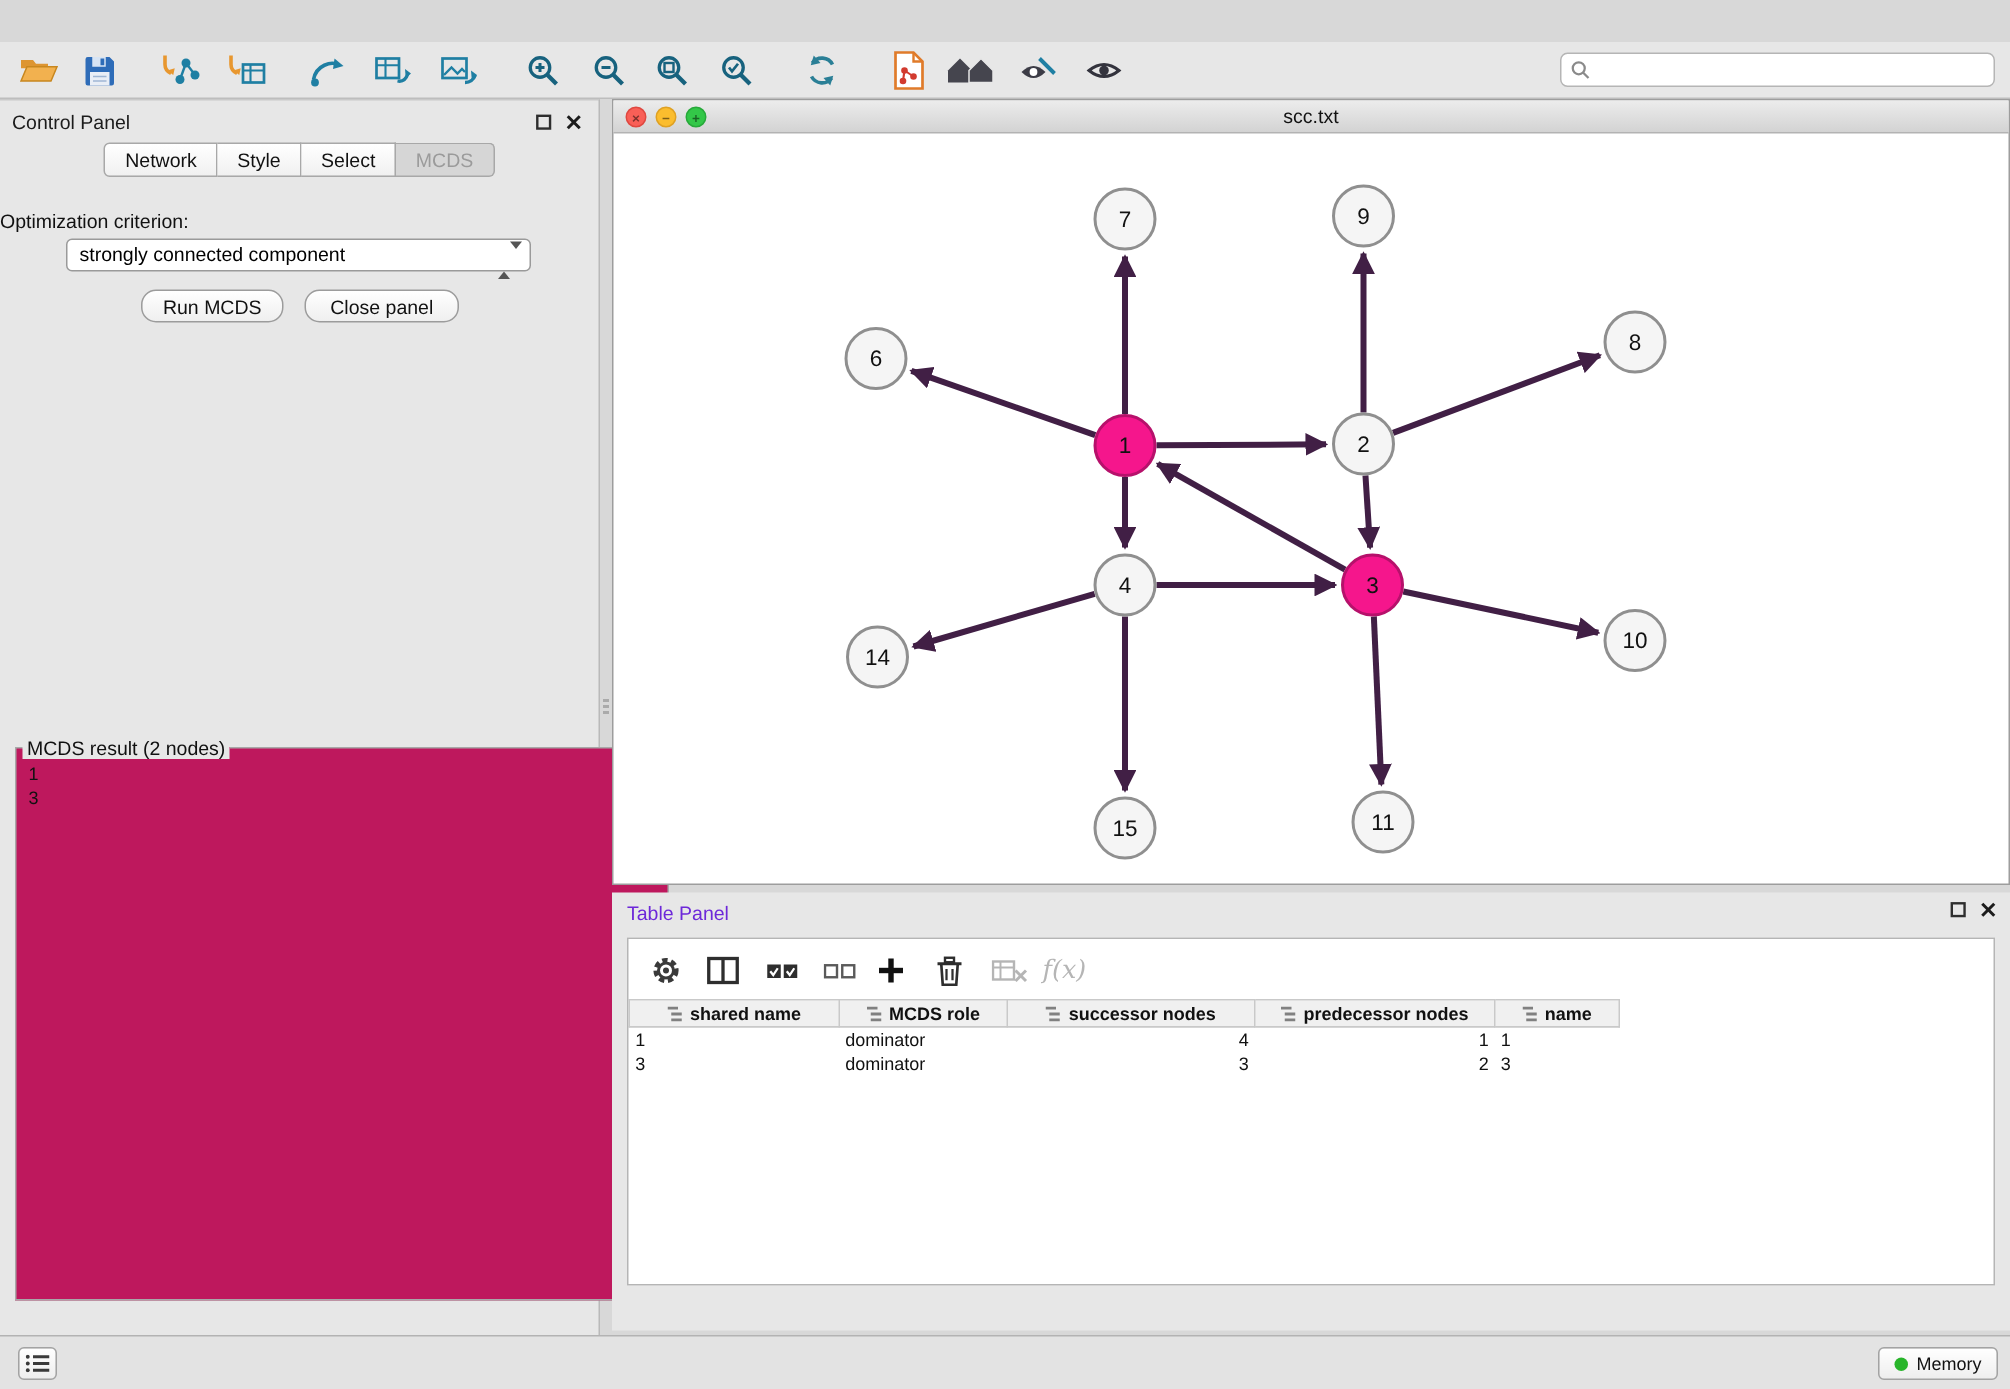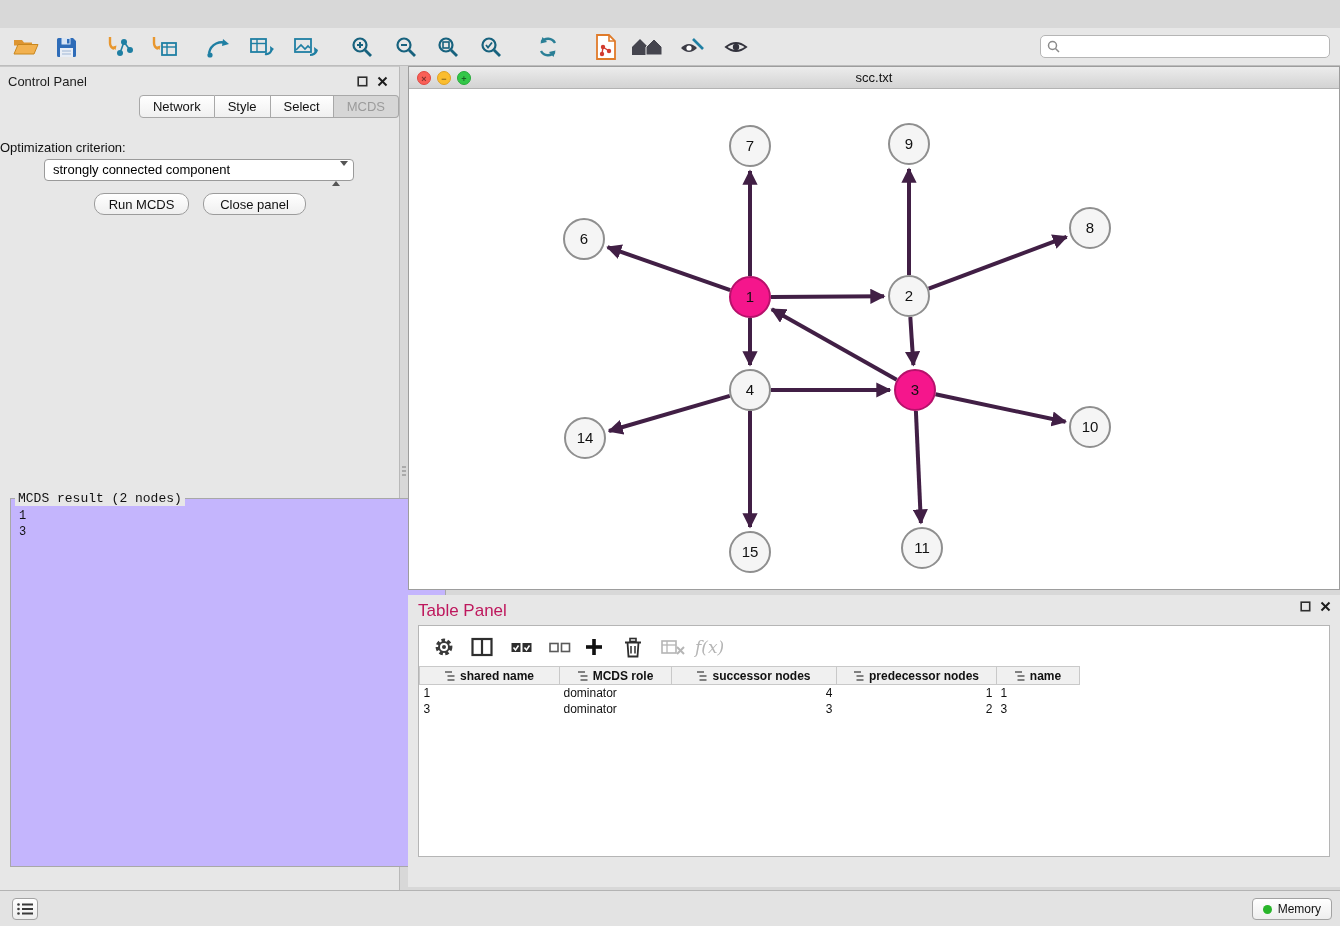--- a/index.html
+++ b/index.html
@@ -19,55 +19,55 @@
   .search { position:absolute; top:7px; left:1040px; width:290px; height:23px;
     background:#fff; border:1px solid #b5b5b5; border-radius:5px; display:flex; align-items:center; padding-left:6px; }
   .search input { border:none; outline:none; flex:1; font-size:12px; background:transparent; margin-left:4px; }
 
   
   .control-panel { position:absolute; top:66px; left:0; width:400px; height:824px;
     background:#e7e7e7; border-right:1px solid #b9b9b9; border-top:1px solid #c9c9c9; }
   .panel-header { position:relative; height:28px; }
   .panel-title { position:absolute; left:8px; top:7px; font-size:13px; color:#1c1c1c; }
   .wbtn { position:absolute; top:8px; width:14px; height:14px; border:none; background:none; padding:0; cursor:pointer; }
-  .seg { display:flex; justify-content:flex-end; }
+  .seg { display:flex; justify-content:center; }
   .seg .tab { border:1px solid #a8a8a8; border-left:none; background:linear-gradient(#ffffff,#f0f0f0);
     padding:3px 13px; font-size:13px; color:#111; cursor:pointer; }
   .seg .tab:first-child { border-left:1px solid #a8a8a8; border-radius:4px 0 0 4px; }
   .seg .tab:last-child { border-radius:0 4px 4px 0; }
   .seg .tab.active { background:#d6d6d6; color:#9b9b9b; }
   .opt-label { text-align:left; margin-top:22px; font-size:13px; color:#111; }
   .dropdown { position:absolute; left:44px; top:92px; width:310px; height:22px; background:#fff;
     border:1px solid #9a9a9a; border-radius:4px; font-size:13px; line-height:20px; padding-left:8px; cursor:pointer; }
   .stepper { position:absolute; right:5px; top:4px; }
   .stepper .up { width:0; height:0; border-left:4px solid transparent; border-right:4px solid transparent; border-bottom:5px solid #555; }
   .stepper .down { width:0; height:0; border-left:4px solid transparent; border-right:4px solid transparent; border-top:5px solid #555; margin-top:2px; }
   .cbtn { position:absolute; top:126px; height:22px; border:1px solid #9c9c9c; border-radius:10px;
     background:linear-gradient(#ffffff,#efefef); font-size:13px; color:#111; cursor:pointer; font-family:"Liberation Sans",sans-serif; }
   .result-fieldset { position:absolute; left:10px; top:424px; width:436px; height:376px;
-    border:1px solid #a8a8a8; background:#c4b5fd;font-family:Liberation Mono, monospace; }
+    border:1px solid #a8a8a8; background:#be185d; }
   .result-fieldset legend { font-size:13px; color:#111; background:#e7e7e7; padding:0 3px; margin-left:4px; }
   .result-line { font-size:12px; color:#111; line-height:16px; padding-left:8px; }
   .result-line:first-of-type { padding-top:2px; }
 
   
   .network-window { position:absolute; left:408px; top:66px; width:932px; height:524px;
     border:1px solid #9d9d9d; background:#fff; }
   .nw-titlebar { position:relative; height:22px; background:linear-gradient(#ececec,#d3d3d3);
     border-bottom:1px solid #b3b3b3; text-align:center; font-size:13px; line-height:22px; color:#111; }
   .light { position:absolute; top:4px; width:14px; height:14px; border-radius:50%;
     font-size:9px; line-height:14px; text-align:center; font-weight:bold; color:rgba(0,0,0,0.5); cursor:pointer; }
   .light.red { left:8px; background:#f95f57; border:1px solid #df4840; }
   .light.yellow { left:28px; background:#fbbd2e; border:1px solid #dfa123; }
   .light.green { left:48px; background:#33c748; border:1px solid #27a93a; }
   #graph-svg { display:block; }
 
   
   .table-panel { position:absolute; left:408px; top:595px; width:932px; height:292px; background:#e7e7e7; }
-  .tp-title { position:absolute; left:10px; top:6px; font-size:17px; color:#be185d; }
+  .tp-title { position:absolute; left:10px; top:6px; font-size:13px; color:#6d28d9; }
   .table-container { position:absolute; left:10px; top:30px; width:912px; height:232px;
     background:#fff; border:1px solid #b5b5b5; }
   .tt-toolbar { position:relative; height:40px; }
   .ttbtn { position:absolute; top:8px; height:26px; border:none; background:none; display:flex;
     align-items:center; justify-content:center; cursor:pointer; }
   .fx { font-family:"DejaVu Serif", serif; font-style:italic; font-size:17px; color:#b5b5b5; }
   table.data { border-collapse:collapse; width:660px; table-layout:fixed; font-size:12px; }
   table.data th { background:#f0f0f0; border:1px solid #c9c9c9; border-left:none; font-weight:bold;
     font-size:12px; height:18px; padding:0; color:#111; }
   table.data th:first-child { border-left:1px solid #c9c9c9; }

